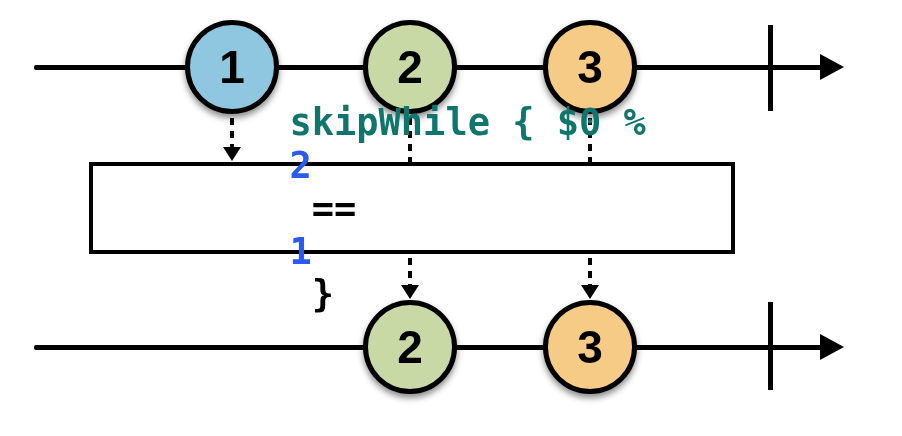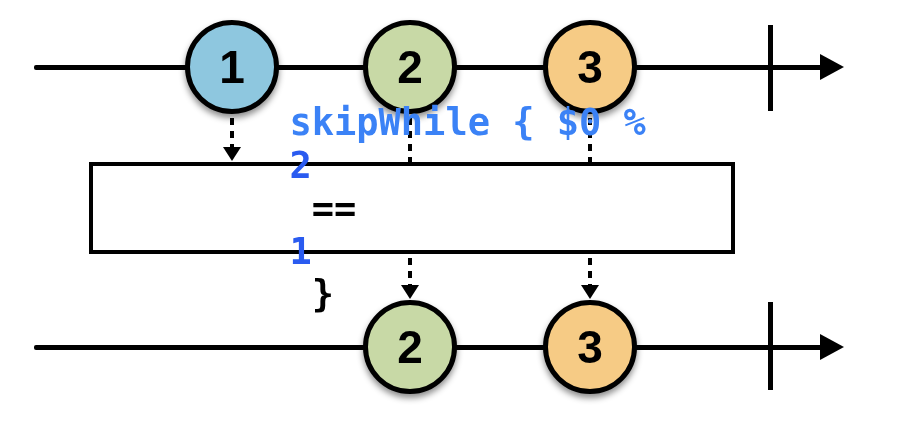--- a/index.html
+++ b/index.html
@@ -107,21 +107,21 @@
   </div>
   <div class="marble" style="left: 363px; top: 20px; background-color: rgb(200, 217, 166);">
     <span>2</span>
   </div>
   <div class="marble" style="left: 543px; top: 20px; background-color: rgb(246, 203, 133);">
     <span>3</span>
   </div>
 
   <div class="op-box">
     <div class="op-code">
-      <span style="color: #3b82f6;">skipWhile { $0 % </span>
+      <span style="color: #0f766e;">skipWhile { $0 % </span>
       <span style="color: rgb(42, 91, 240);">2</span>
       <span style="color: rgb(0, 0, 0);"> == </span>
       <span style="color: rgb(42, 91, 240);">1</span>
       <span style="color: rgb(0, 0, 0);"> }</span>
     </div>
   </div>
 
   <div class="dash" style="left:408px;top:258px;height:28px"></div>
   <div class="arrow-down" style="left:401px;top:285px"></div>
   <div class="dash" style="left:588px;top:258px;height:28px"></div>

